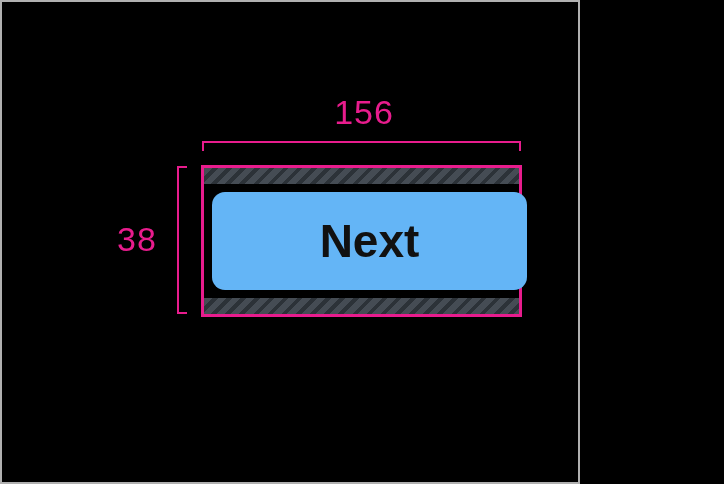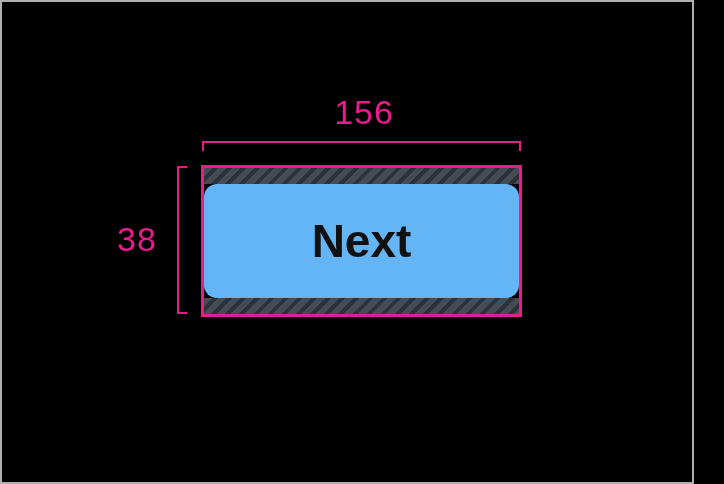--- a/index.html
+++ b/index.html
@@ -4,21 +4,21 @@
 <style>
   html, body {
     margin: 0;
     padding: 0;
     background: #000;
     font-family: "Liberation Sans", "DejaVu Sans", sans-serif;
   }
 
   .stage {
     position: relative;
-    width: 694px;
+    width: 580px;
     height: 484px;
     box-sizing: border-box;
     background: var(--canvas-bg, #000000);
     border: 2px solid var(--canvas-border, #b0b0b0);
     overflow: hidden;
   }
 
   .dim-label {
     position: absolute;
     color: var(--accent, #e81c8d);
@@ -85,21 +85,21 @@
       var(--hatch-base, #454c54) 0px,
       var(--hatch-base, #454c54) 6px,
       var(--hatch-stripe, #2c3238) 6px,
       var(--hatch-stripe, #2c3238) 10px
     );
   }
 
   .next-btn {
     flex: 1 1 auto;
     width: 100%;
-    margin: 0;
+    margin: 8px;
     padding: 12px;
     border: none;
     outline: none;
     border-radius: 13px;
     background: var(--button-fill, #64b5f6);
     color: var(--button-text, #111111);
     font-family: "Liberation Sans", "DejaVu Sans", sans-serif;
     font-size: 46px;
     font-weight: 600;
     line-height: 1;

